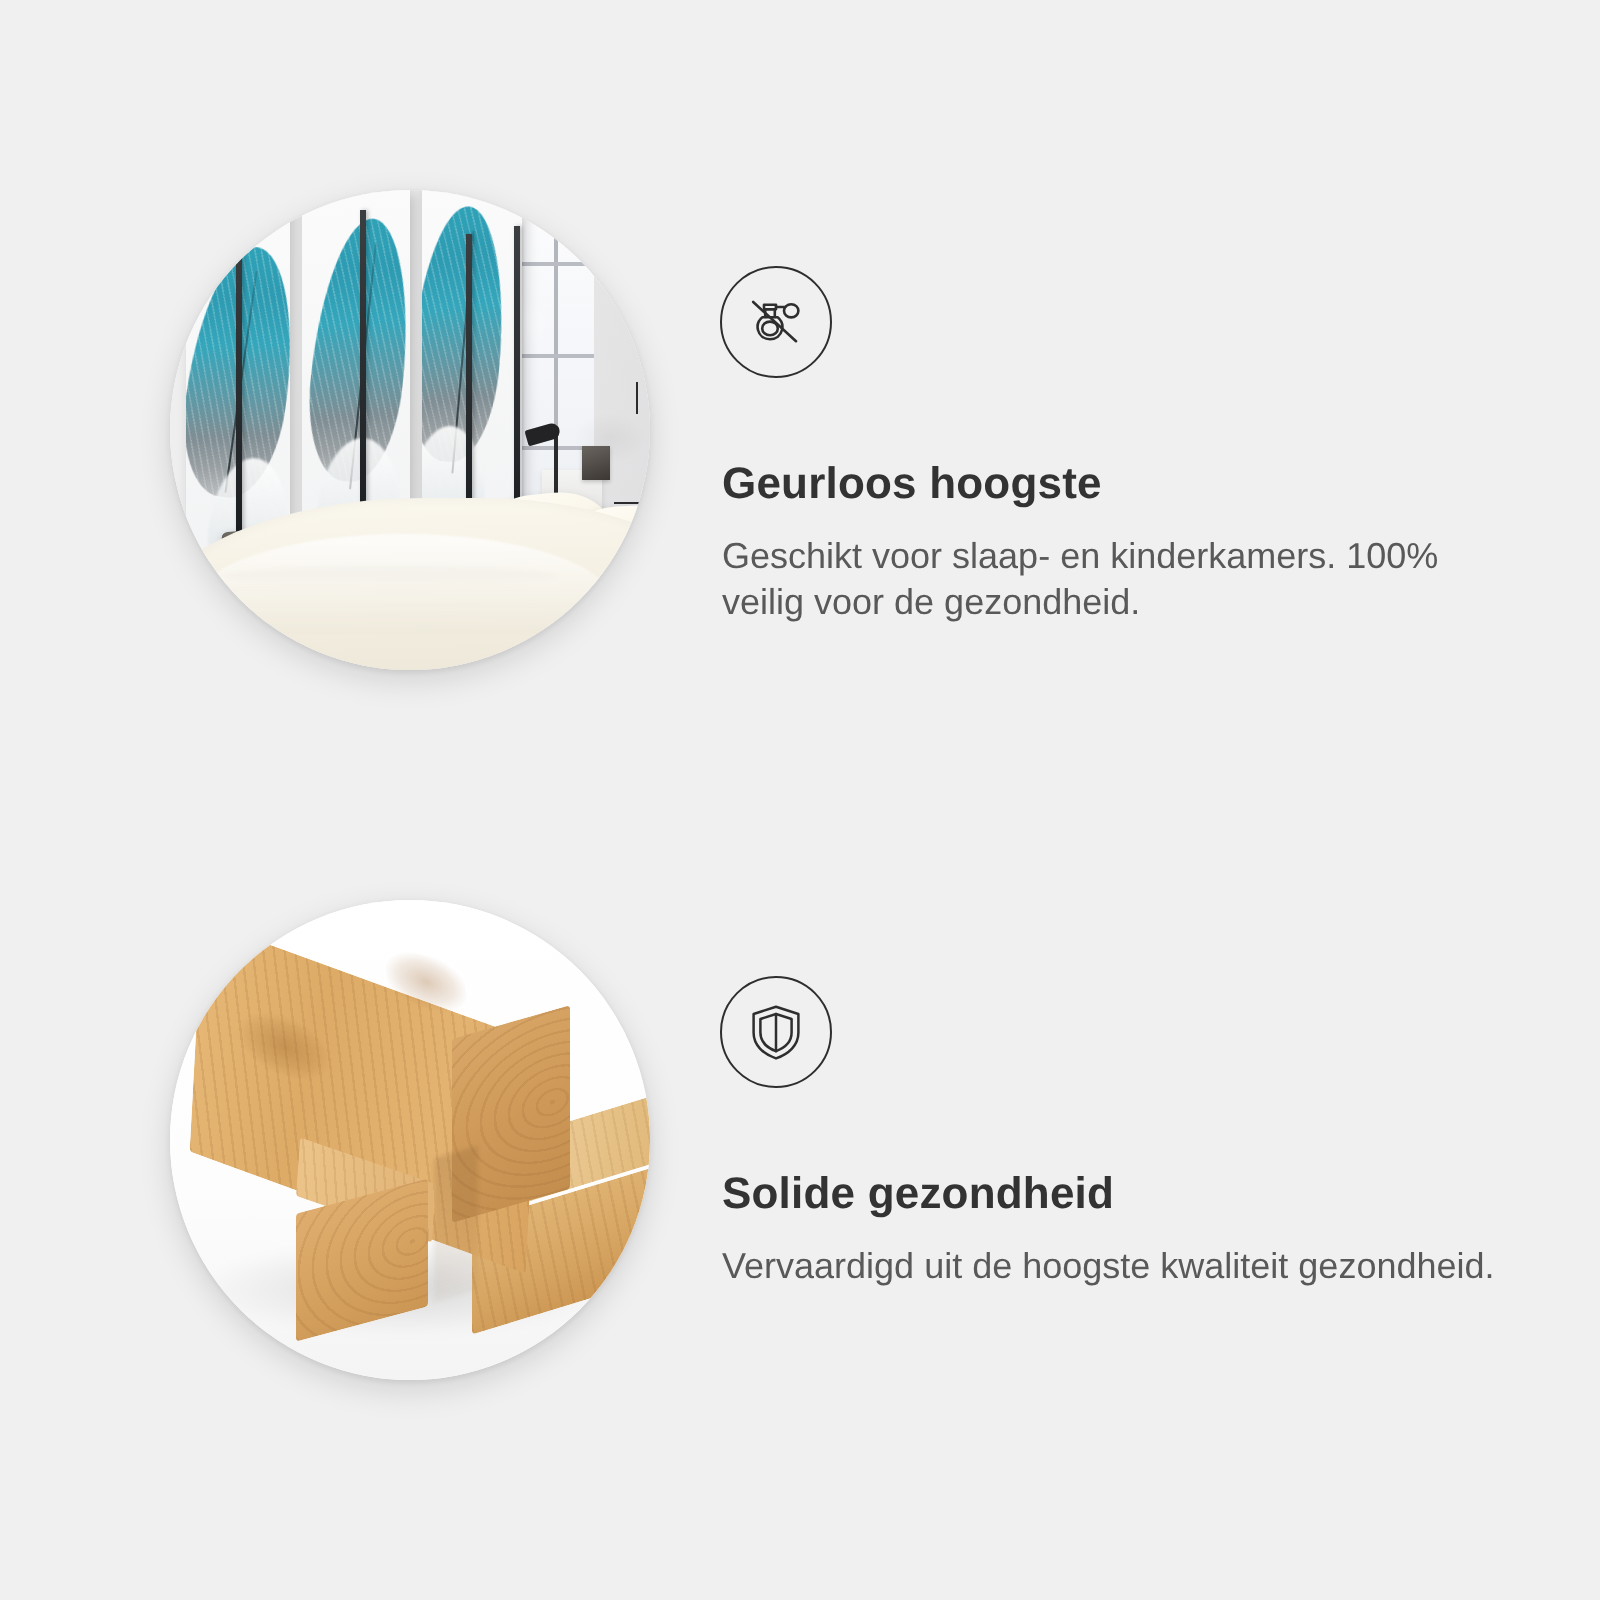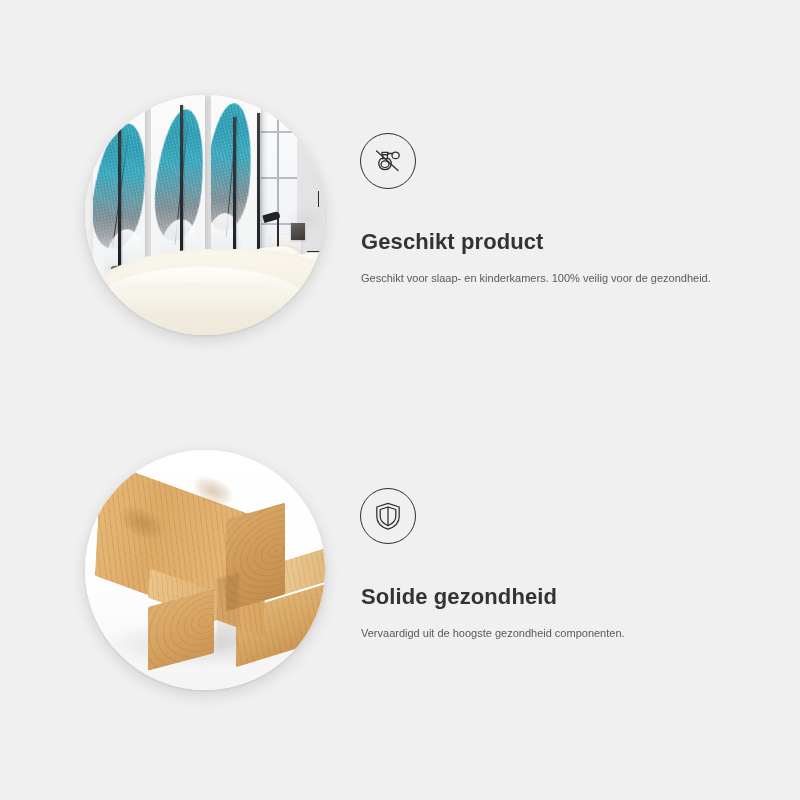--- a/index.html
+++ b/index.html
@@ -425,21 +425,21 @@
     font-weight: 600;
     color: #333333;
     letter-spacing: 0.1px;
     white-space: nowrap;
   }
   .feature-desc {
     position: absolute;
     left: 1px;
     top: 198px;
     width: 392px;
-    font-size: 11px;
+    font-size: 18px;
     line-height: 23px;
     color: #595959;
     font-weight: 400;
     margin-top: 24px;
   }
 </style>
 </head>
 <body>
 
 <div class="page">
@@ -521,21 +521,21 @@
 
             <ellipse cx="24.6" cy="11.4" rx="3.6" ry="3.3"></ellipse>
 
             <ellipse cx="14.0" cy="20.2" rx="3.9" ry="3.4"></ellipse>
 
             <path d="M5.6 7.0 L27.0 26.6"></path>
           </g>
         </svg>
       </div>
 
-      <h2 class="feature-title">Geschikt product</h2>
+      <h2 class="feature-title">Geurloos hoogste</h2>
 
       <p class="feature-desc">Geschikt voor slaap- en kinderkamers. 100% veilig voor de gezondheid.</p>
     </div>
   </section>
 
   <section class="feature feature-2">
 
     <div class="photo-wrap">
       <div class="photo-circle">
         <div class="photo-inner">
@@ -577,17 +577,17 @@
                      C11.5 23.9 8.2 20.7 8.2 16.3
                      L8.2 9.5 Z"></path>
 
             <path d="M16 7.0 L16 25.6"></path>
           </g>
         </svg>
       </div>
 
       <h2 class="feature-title">Solide gezondheid</h2>
 
-      <p class="feature-desc">Vervaardigd uit de hoogste gezondheid componenten.</p>
+      <p class="feature-desc">Vervaardigd uit de hoogste kwaliteit gezondheid.</p>
     </div>
   </section>
 
 </div>
 
 </body></html>

